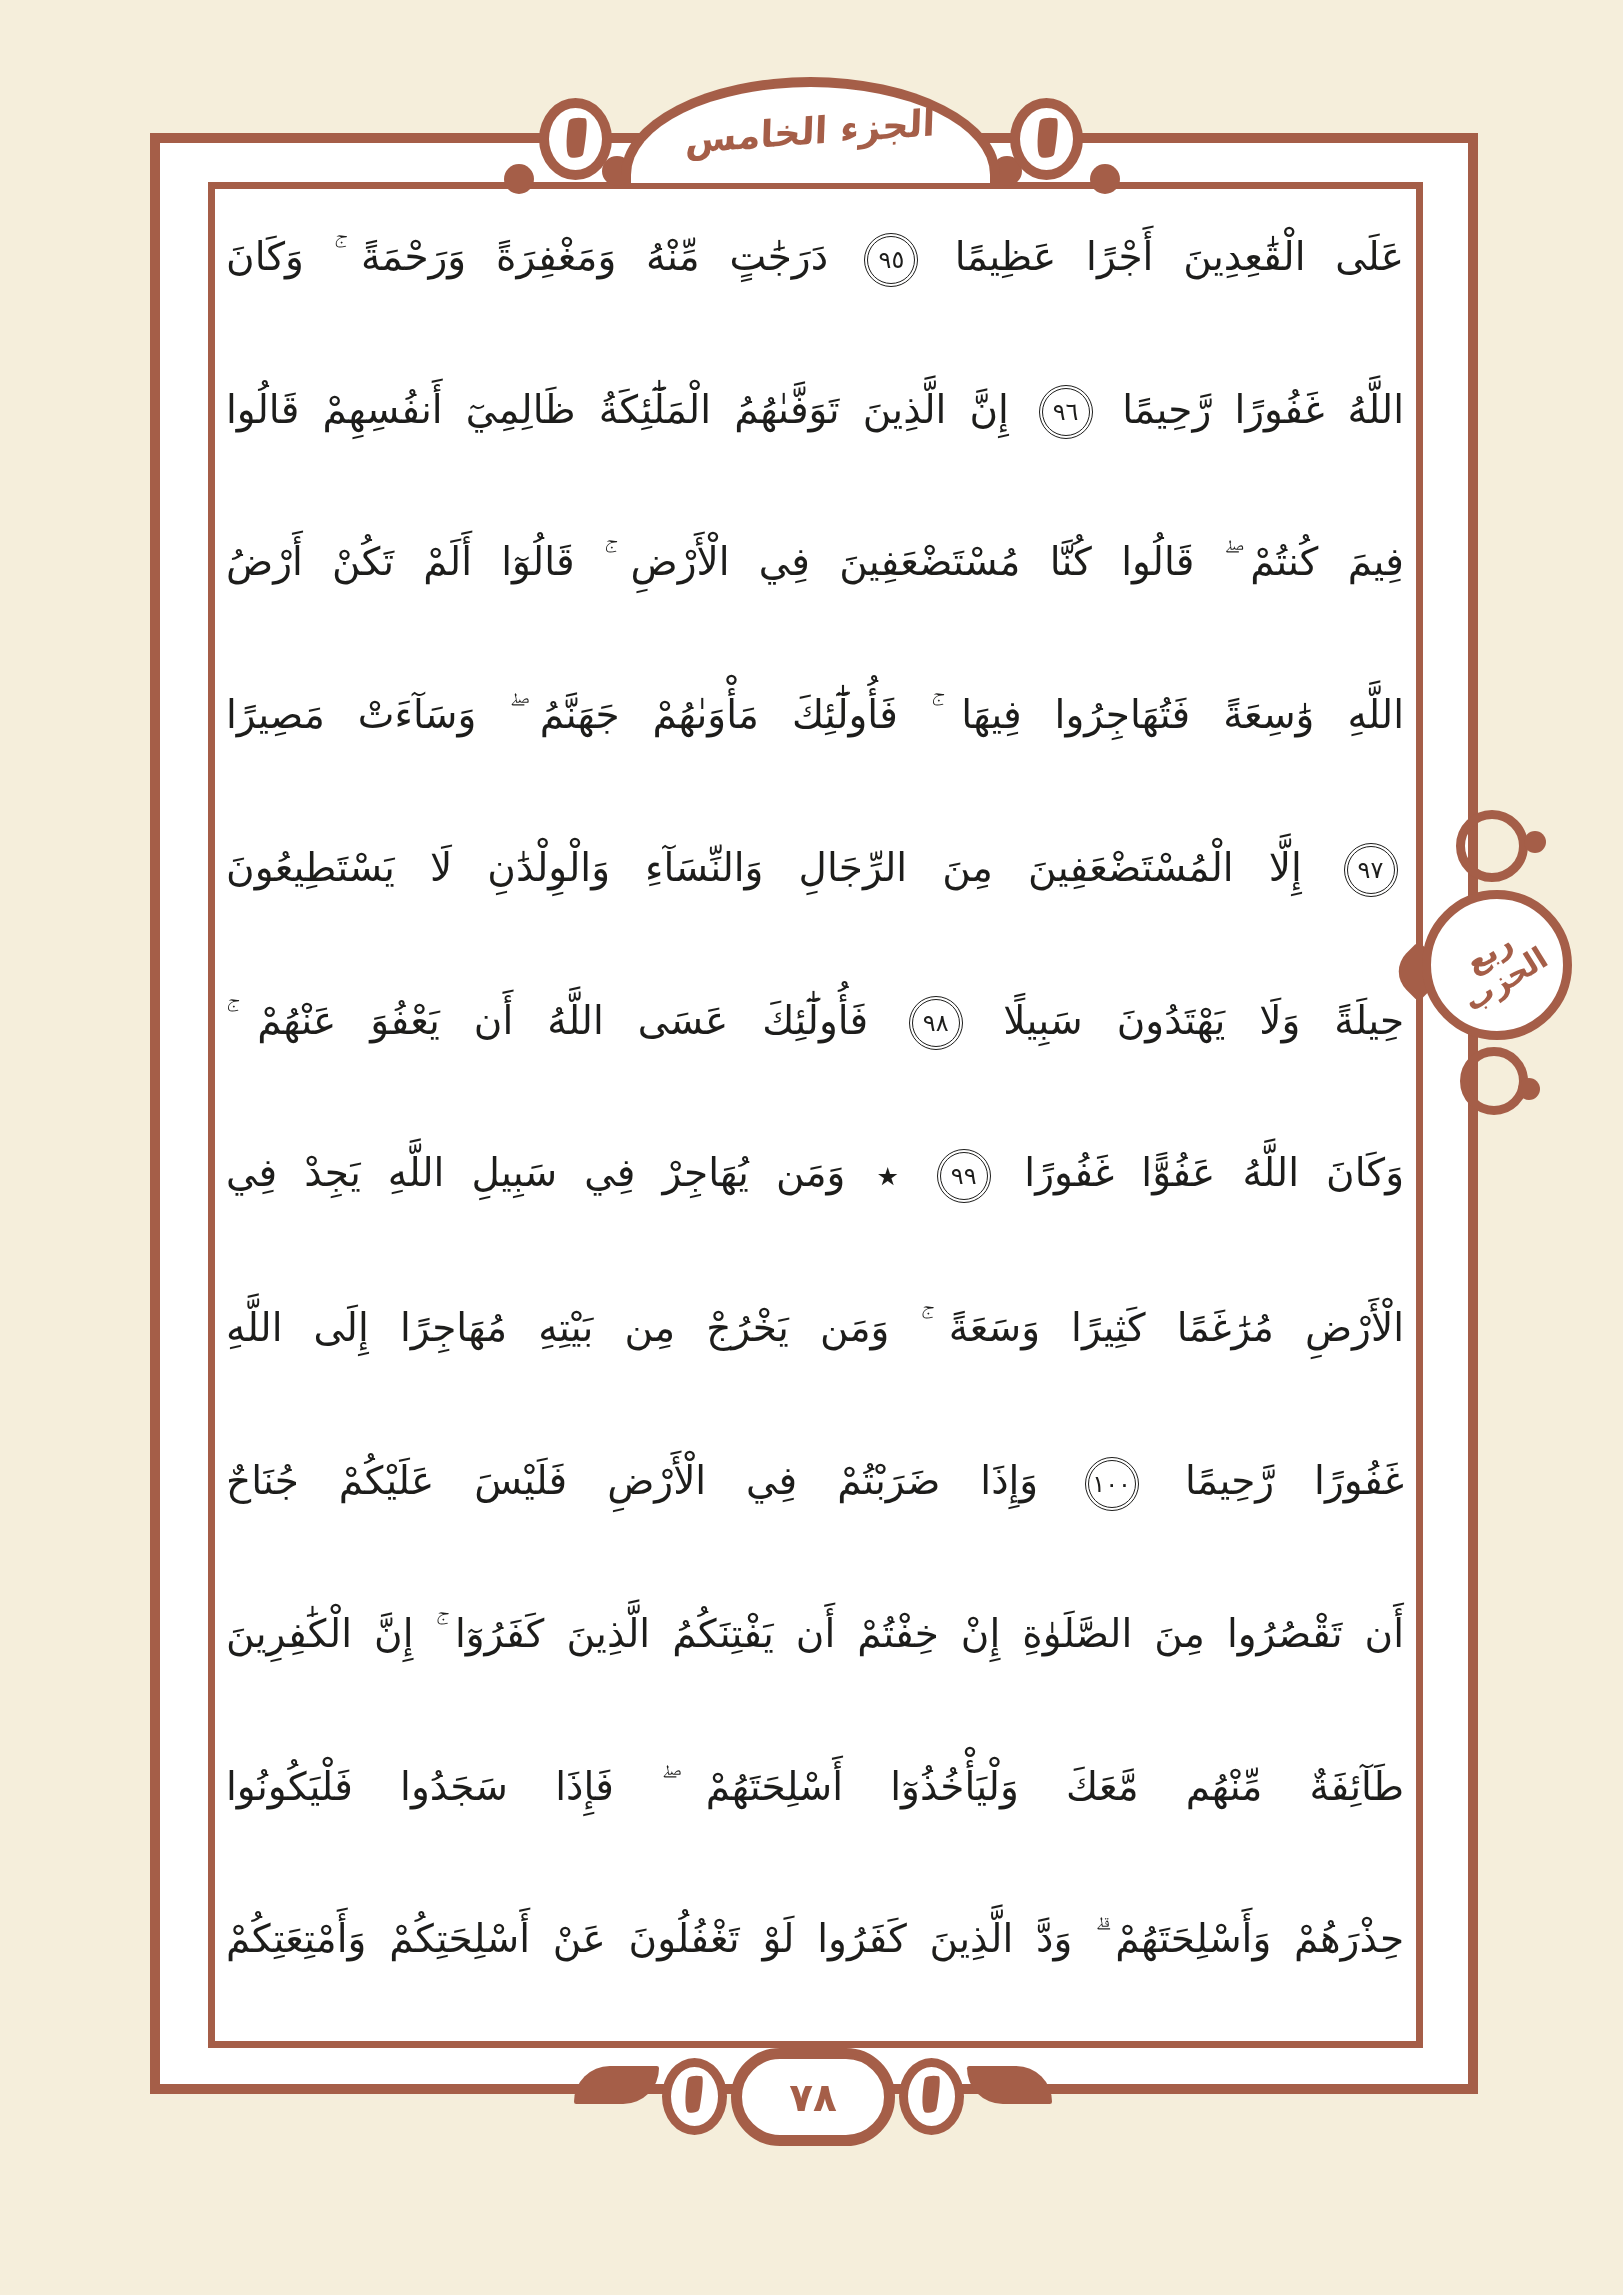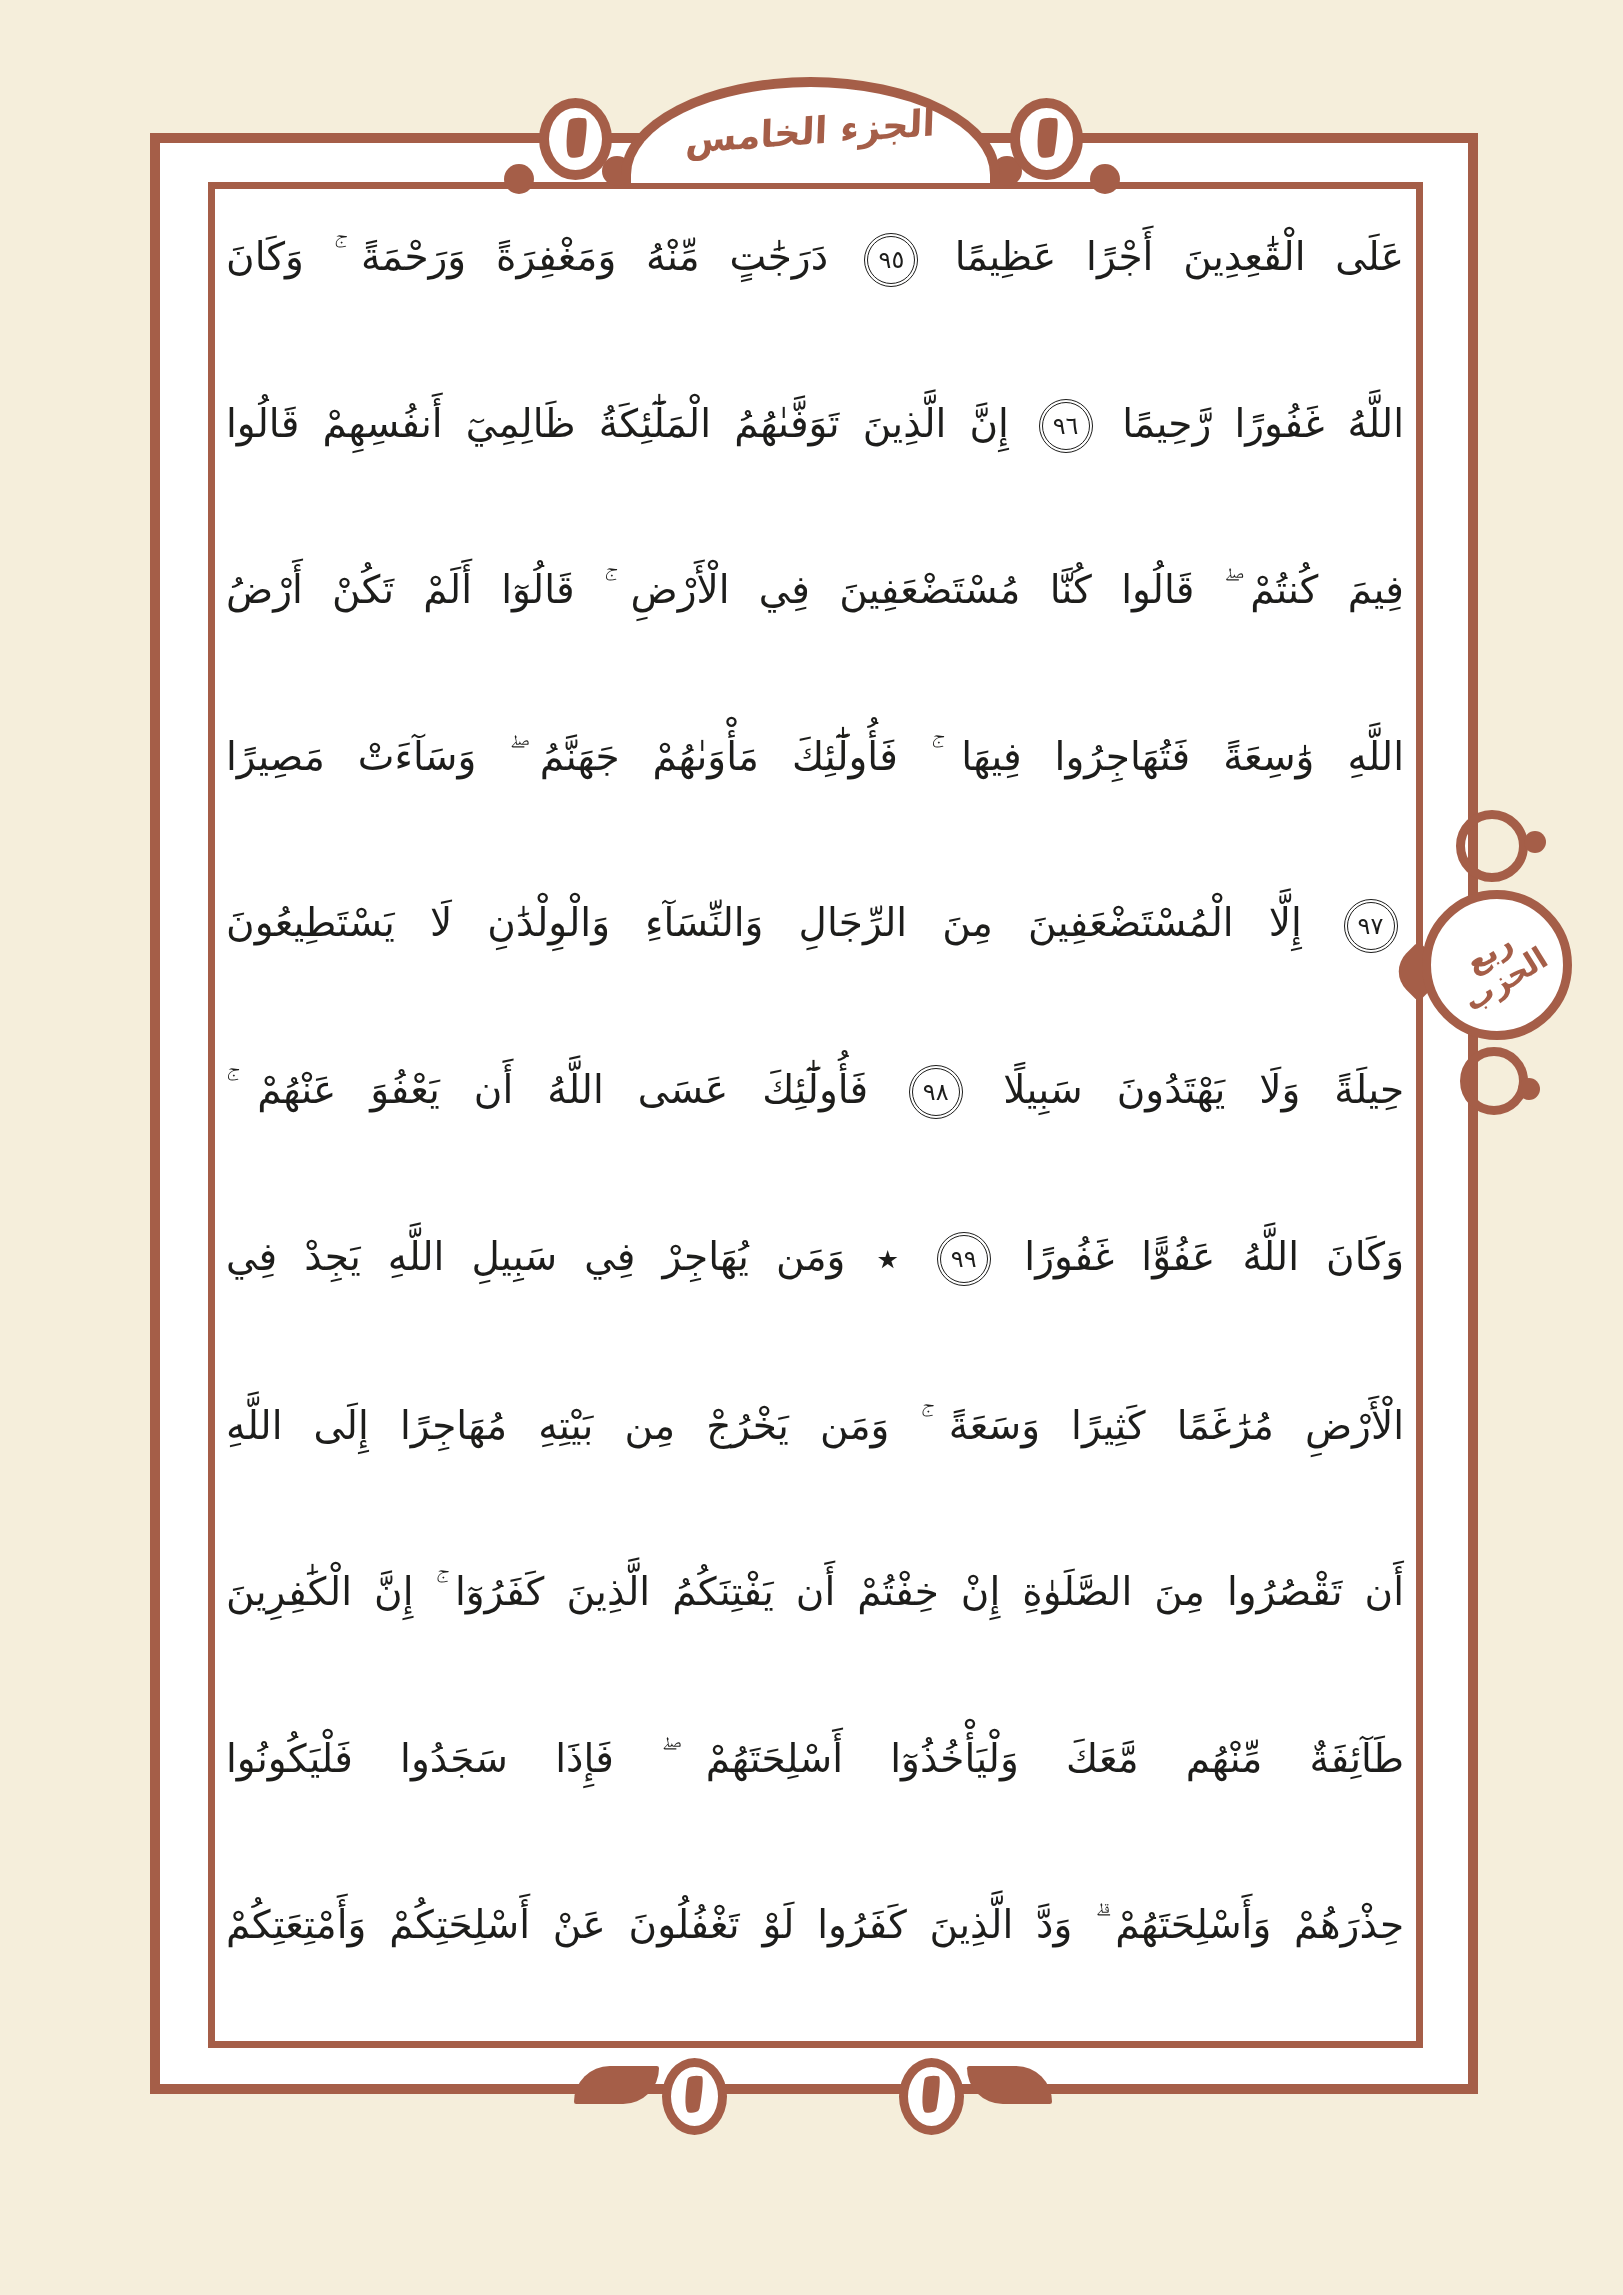--- a/index.html
+++ b/index.html
@@ -91,33 +91,37 @@
 
   <div class="text-area">
       <div class="qline"><span class="words">عَلَى الْقَٰعِدِينَ أَجْرًا عَظِيمًا</span> <span class="vmark">٩٥</span> <span class="words">دَرَجَٰتٍ مِّنْهُ وَمَغْفِرَةً وَرَحْمَةً ۚ وَكَانَ</span> </div>
       <div class="qline"><span class="words">اللَّهُ غَفُورًا رَّحِيمًا</span> <span class="vmark">٩٦</span> <span class="words">إِنَّ الَّذِينَ تَوَفَّىٰهُمُ الْمَلَٰٓئِكَةُ ظَالِمِيٓ أَنفُسِهِمْ قَالُوا</span> </div>
       <div class="qline"><span class="words">فِيمَ كُنتُمْ ۖ قَالُوا كُنَّا مُسْتَضْعَفِينَ فِي الْأَرْضِ ۚ قَالُوٓا أَلَمْ تَكُنْ أَرْضُ</span> </div>
       <div class="qline"><span class="words">اللَّهِ وَٰسِعَةً فَتُهَاجِرُوا فِيهَا ۚ فَأُولَٰٓئِكَ مَأْوَىٰهُمْ جَهَنَّمُ ۖ وَسَآءَتْ مَصِيرًا</span> </div>
       <div class="qline"><span class="vmark">٩٧</span> <span class="words">إِلَّا الْمُسْتَضْعَفِينَ مِنَ الرِّجَالِ وَالنِّسَآءِ وَالْوِلْدَٰنِ لَا يَسْتَطِيعُونَ</span> </div>
       <div class="qline"><span class="words">حِيلَةً وَلَا يَهْتَدُونَ سَبِيلًا</span> <span class="vmark">٩٨</span> <span class="words">فَأُولَٰٓئِكَ عَسَى اللَّهُ أَن يَعْفُوَ عَنْهُمْ ۚ</span> </div>
       <div class="qline"><span class="words">وَكَانَ اللَّهُ عَفُوًّا غَفُورًا</span> <span class="vmark">٩٩</span> <span class="rub">٭</span> <span class="words">وَمَن يُهَاجِرْ فِي سَبِيلِ اللَّهِ يَجِدْ فِي</span> </div>
       <div class="qline"><span class="words">الْأَرْضِ مُرَٰغَمًا كَثِيرًا وَسَعَةً ۚ وَمَن يَخْرُجْ مِن بَيْتِهِ مُهَاجِرًا إِلَى اللَّهِ</span> </div>
+      <div class="qline"><span class="words">غَفُورًا رَّحِيمًا</span> <span class="vmark">١٠٠</span> <span class="words">وَإِذَا ضَرَبْتُمْ فِي الْأَرْضِ فَلَيْسَ عَلَيْكُمْ جُنَاحٌ</span> </div>
       <div class="qline"><span class="words">أَن تَقْصُرُوا مِنَ الصَّلَوٰةِ إِنْ خِفْتُمْ أَن يَفْتِنَكُمُ الَّذِينَ كَفَرُوٓا ۚ إِنَّ الْكَٰفِرِينَ</span> </div>
       <div class="qline"><span class="words">طَآئِفَةٌ مِّنْهُم مَّعَكَ وَلْيَأْخُذُوٓا أَسْلِحَتَهُمْ ۖ فَإِذَا سَجَدُوا فَلْيَكُونُوا</span> </div>
       <div class="qline"><span class="words">حِذْرَهُمْ وَأَسْلِحَتَهُمْ ۗ وَدَّ الَّذِينَ كَفَرُوا لَوْ تَغْفُلُونَ عَنْ أَسْلِحَتِكُمْ وَأَمْتِعَتِكُمْ</span> </div>
     </div>
 
   <div class="cusp"></div>
   <div class="med-orn top"></div>
   <div class="med-orn bot"></div>
   <div class="med-dot d1"></div>
   <div class="med-dot d2"></div>
   <div class="medallion">
     <span class="label">ربع الحزب</span>
   </div>
 
   <div class="wing left"></div>
   <div class="wing right"></div>
   <div class="pg-orn left"></div>
   <div class="pg-orn right"></div>
+  <div class="pagenum-cartouche">
+    <span class="page-number">٧٨</span>
+  </div>
 
 </div>
 
 
 </body></html>

